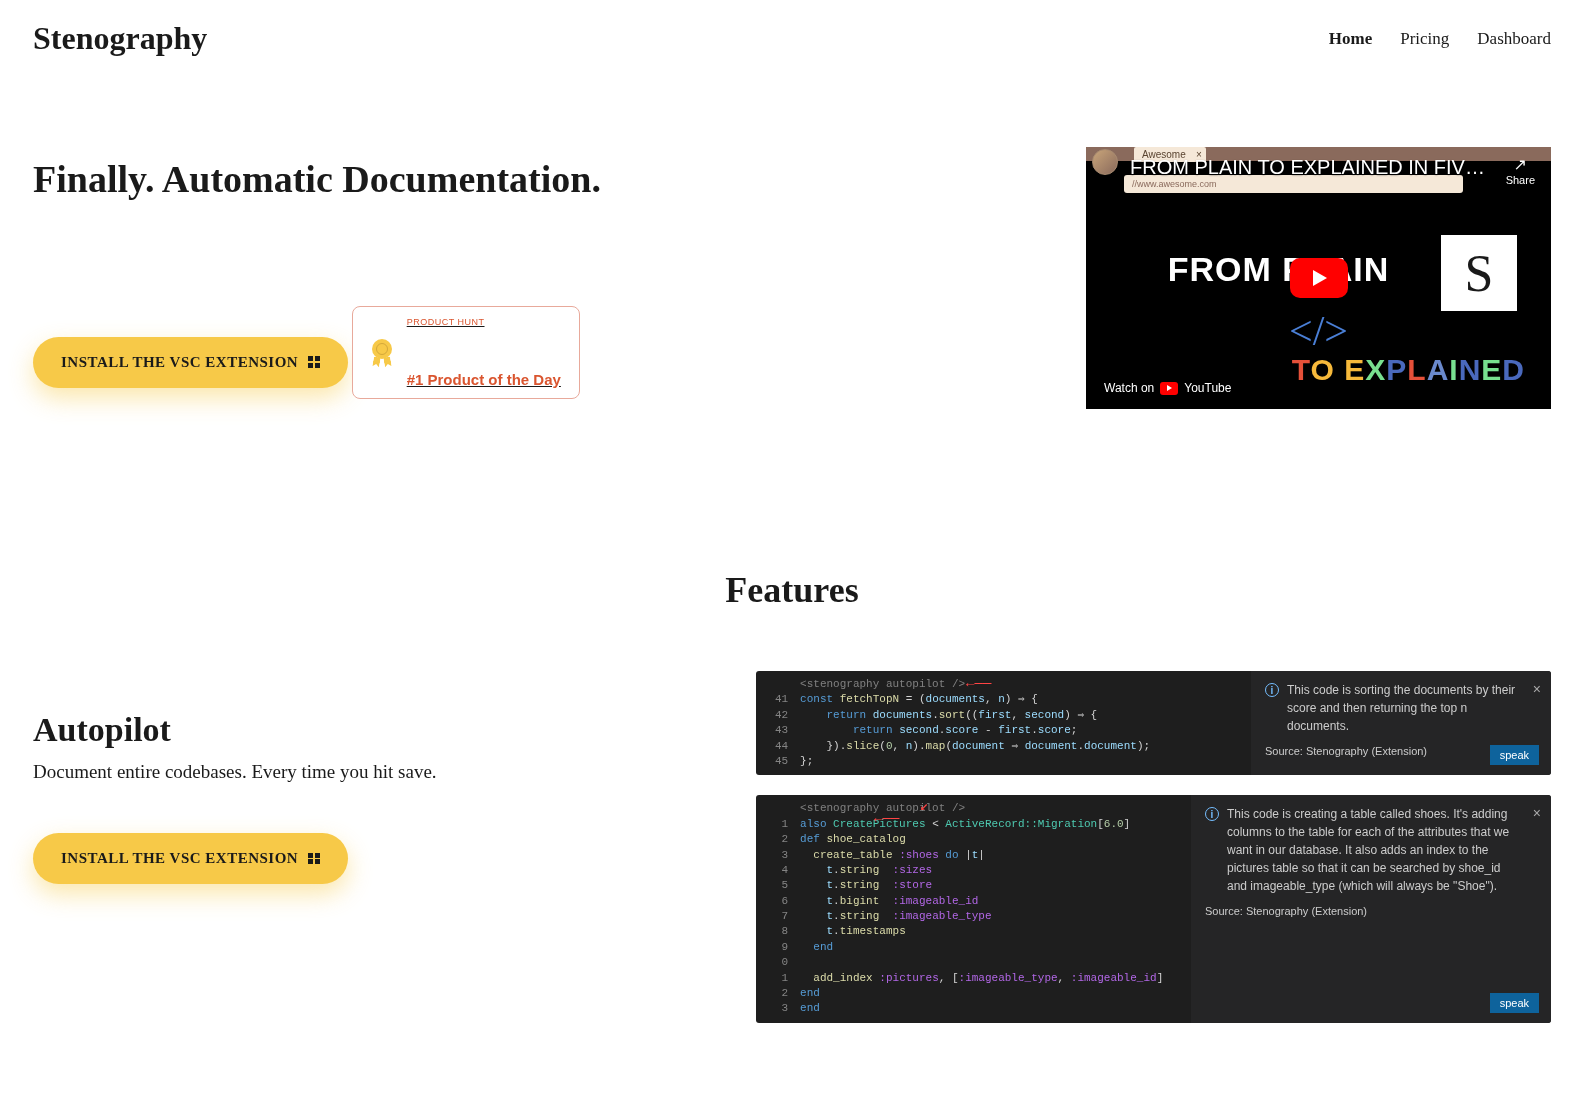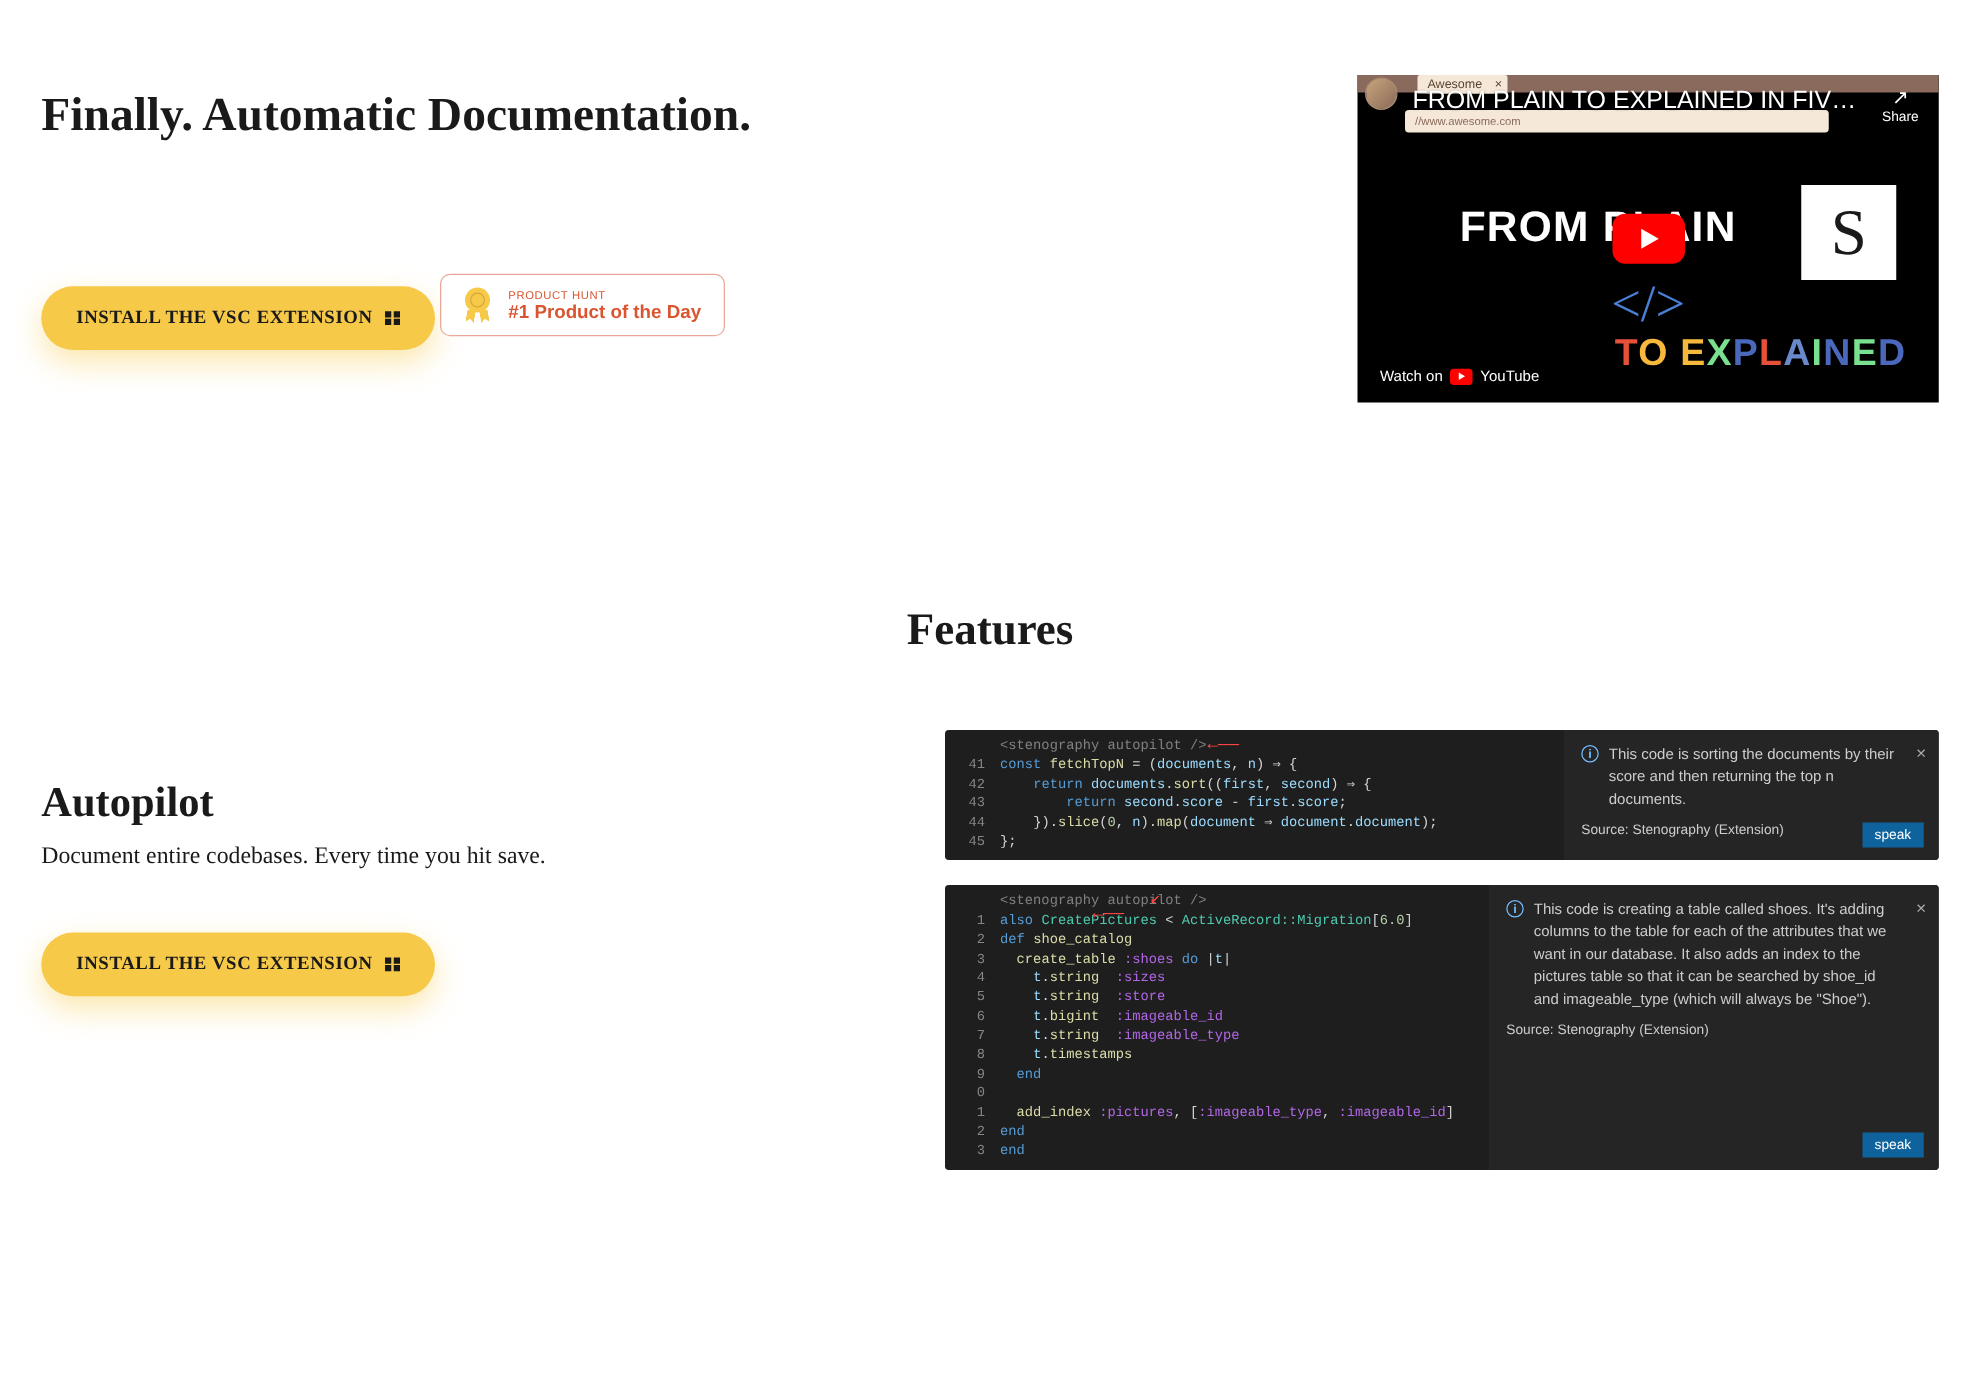--- a/index.html
+++ b/index.html
@@ -103,20 +103,21 @@
     
     .product-hunt-badge {
       display: inline-flex;
       align-items: center;
       gap: 14px;
       border: 1px solid #e8a99b;
       border-radius: 8px;
       padding: 10px 18px;
       margin-top: 65px;
       background: #fff;
+      text-decoration: underline;
     }
     
     .ph-medal {
       width: 22px;
       height: 28px;
       position: relative;
     }
     
     .ph-medal-circle {
       width: 20px;
@@ -161,20 +162,21 @@
       color: #da552f;
       letter-spacing: 0.5px;
       font-family: Arial, sans-serif;
     }
     
     .ph-title {
       font-size: 15px;
       color: #da552f;
       font-weight: bold;
       font-family: Arial, sans-serif;
+      margin-top: 44px;
     }
     
     .hero-right {
       flex: 0 0 465px;
     }
     
     .video-embed {
       width: 465px;
       height: 262px;
       background: #000;
@@ -561,20 +563,28 @@
       background: #f1f1f1;
     }
     ::-webkit-scrollbar-thumb {
       background: #c1c1c1;
     }
   </style>
 </head>
 <body>
 
 <div class="container">
+  <header>
+    <div class="logo">Stenography</div>
+    <nav>
+      <a href="#" class="active">Home</a>
+      <a href="#">Pricing</a>
+      <a href="#">Dashboard</a>
+    </nav>
+  </header>
 
   <section class="hero">
     <div class="hero-left">
       <h1 class="hero-title">Finally. Automatic Documentation.</h1>
       
       <button class="install-btn">
         <span>INSTALL THE VSC EXTENSION</span>
         <span class="grid-icon">
           <span></span>
             <span></span>

